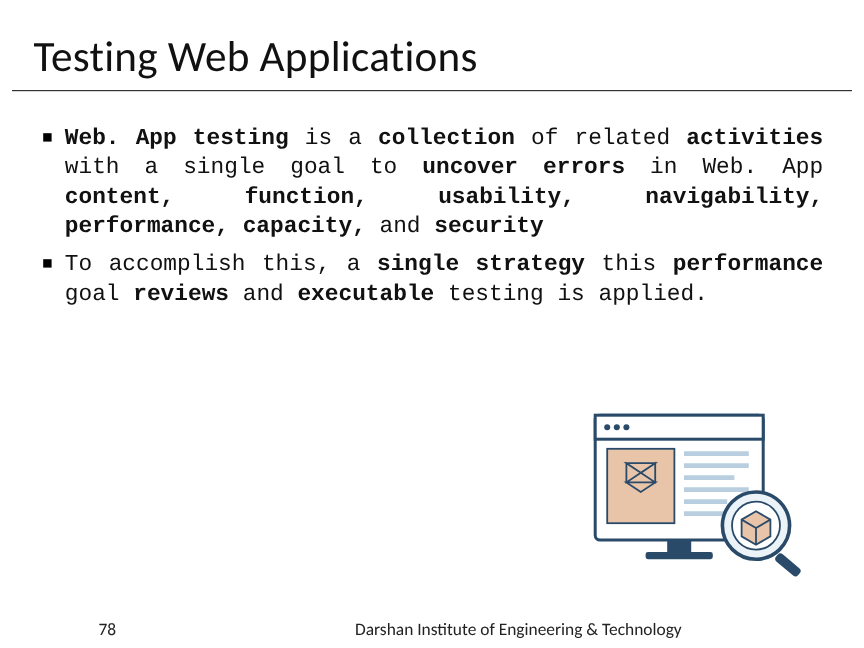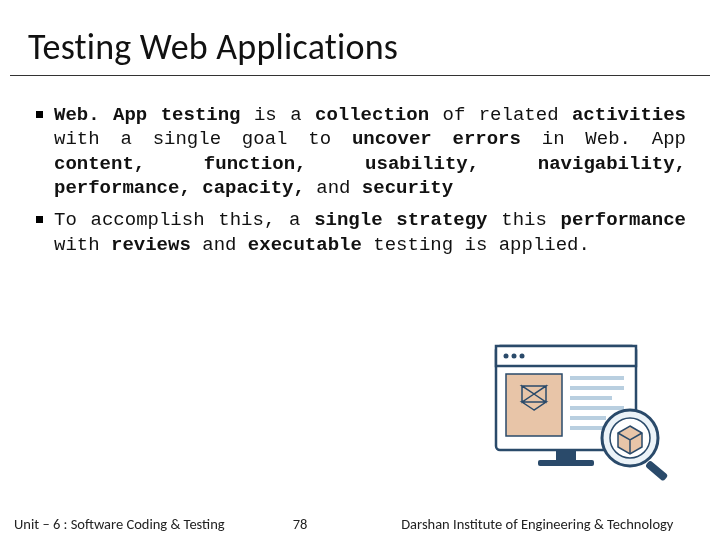--- a/index.html
+++ b/index.html
@@ -81,21 +81,21 @@
   }
 </style>
 </head>
 <body>
 
 <h1 class="title">Testing Web Applications</h1>
 
 <div class="content">
   <ul class="bullets">
       <li><span class="b">Web. App testing</span><span> is a </span><span class="b">collection</span><span> of related </span><span class="b">activities</span><span> with a single goal to </span><span class="b">uncover errors</span><span> in Web. App </span><span class="b">content, function, usability, navigability, performance, capacity,</span><span> and </span><span class="b">security</span></li>
-      <li><span>To accomplish this, a </span><span class="b">single strategy</span><span> this </span><span class="b">performance</span><span> with </span><span class="b">reviews</span><span> and </span><span class="b">executable</span><span> testing is applied.</span></li>
+      <li><span>To accomplish this, a </span><span class="b">single strategy</span><span> this </span><span class="b">performance</span><span> goal </span><span class="b">reviews</span><span> and </span><span class="b">executable</span><span> testing is applied.</span></li>
     </ul>
 </div>
 
 <div class="illustration">
   <svg viewBox="0 0 190 150" width="190" height="150">
 
     <rect x="8" y="8" width="140" height="104" rx="4" fill="#fff" stroke="#2a4a6a" stroke-width="2.5"></rect>
     <rect x="8" y="8" width="140" height="20" fill="#fff" stroke="#2a4a6a" stroke-width="2.5"></rect>
     <circle cx="18" cy="18" r="2.5" fill="#2a4a6a"></circle>
     <circle cx="26" cy="18" r="2.5" fill="#2a4a6a"></circle>
@@ -117,16 +117,15 @@
     <circle cx="142" cy="100" r="28" fill="#ecf3f8" stroke="#2a4a6a" stroke-width="3"></circle>
     <circle cx="142" cy="100" r="20" fill="#fff" stroke="#2a4a6a" stroke-width="1.5"></circle>
     <rect x="162" y="122" width="24" height="8" rx="3" transform="rotate(40 162 122)" fill="#2a4a6a"></rect>
 
     <path d="M142 88 l12 7 v14 l-12 7 l-12 -7 v-14 z" fill="#e8c5a8" stroke="#2a4a6a" stroke-width="1.5"></path>
     <path d="M130 95 l12 7 l12 -7 M142 102 v14" fill="none" stroke="#2a4a6a" stroke-width="1.5"></path>
   </svg>
 </div>
 
 <div class="footer">
-  <span class="unit">Unit – 6 : Software Coding &amp; Testing</span>
   <span class="pageno">78</span>
   <span class="inst">Darshan Institute of Engineering &amp; Technology</span>
 </div>
 
 </body></html>

